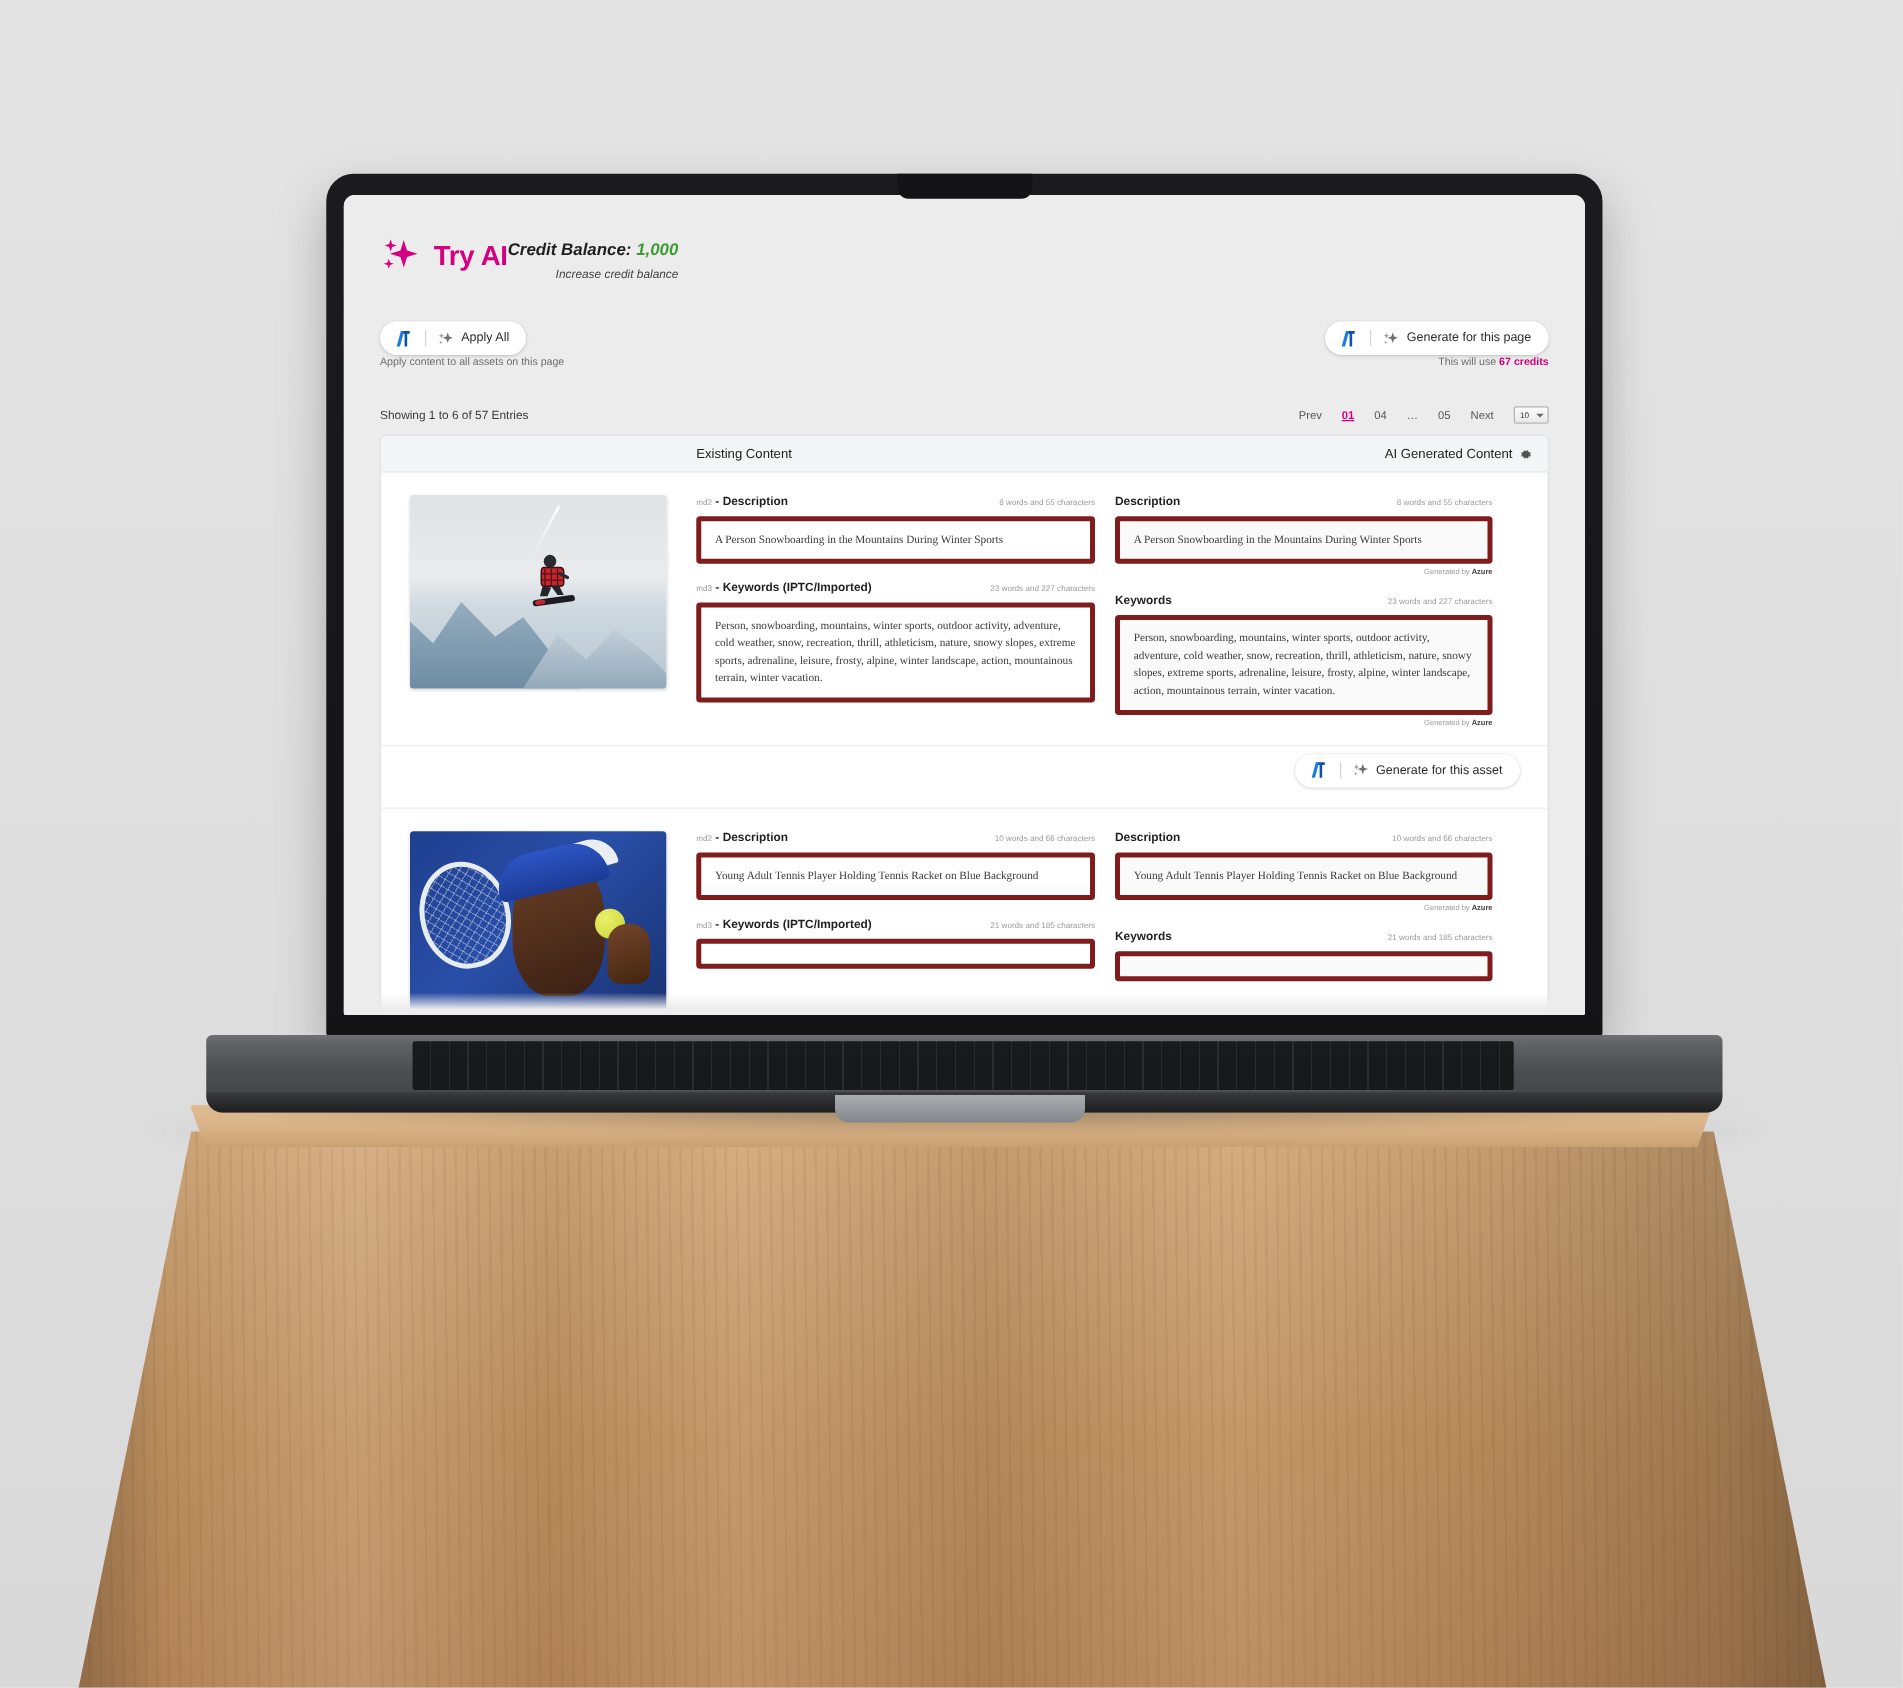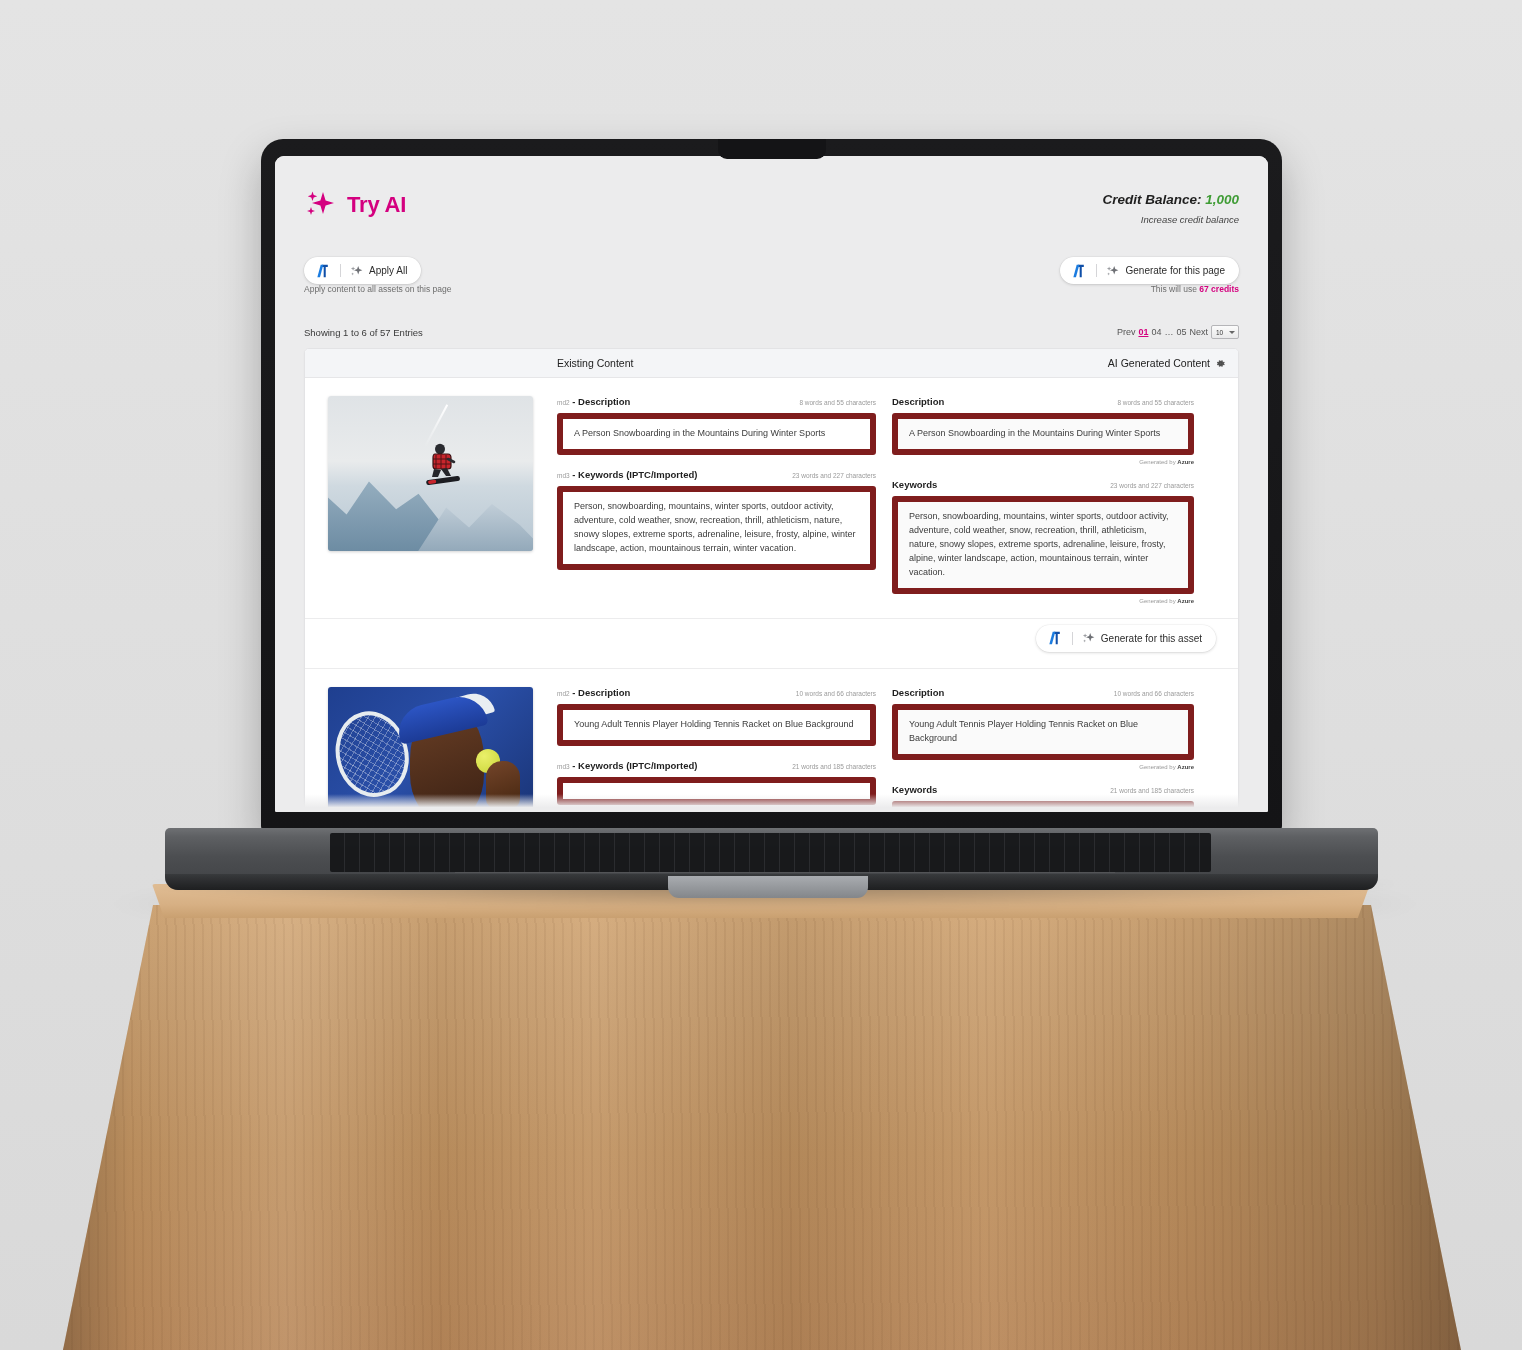--- a/index.html
+++ b/index.html
@@ -90,21 +90,21 @@
   .base-shadow {
     position: absolute; left: 150px; top: 882px; width: 1245px; height: 26px;
     background: radial-gradient(ellipse at 50% 0%, rgba(0,0,0,.35), rgba(0,0,0,0) 72%);
     filter: blur(3px);
   }
 
   
   .app { width: 993px; height: 656px; background:#ececed;
          padding: 24px 29px 0 29px; position: relative; }
 
-  .topbar { display:flex; align-items:flex-start; justify-content:space-between; }
+  .topbar { display:flex; align-items:flex-start; justify-content:flex-start; }
   .brand { display:flex; align-items:center; gap:9px; margin-top: 10px; }
   .brand-title { color:#d4007f; font-size:22px; font-weight:700; letter-spacing:-.2px; }
   .spark { width:34px; height:30px; display:block; }
 
   .credit { text-align:right; margin-top:12px;font-style:italic; }
   .credit-line { font-size:13.5px; font-weight:700; color:#1f1f1f; }
   .credit-num { color:#3f9c35; }
   .credit-link { font-size:9.5px; color:#444; margin-top:7px; display:block; cursor:pointer; }
 
   .actions { display:flex; justify-content:space-between; align-items:flex-start; margin-top:32px; }
@@ -117,21 +117,21 @@
   .pill .az { width:15px; height:14px; flex:none; }
   .pill .divider { width:1px; height:13px; background:#d5d5d8; margin:0 9px; }
   .pill .mini-spark { width:13px; height:12px; flex:none; margin-right:6px; }
   .pill .label { font-size:10px; color:#2c2c2c; }
   .hint { font-size:8.5px; color:#6d6d6d; margin-top:0; }
   .hint .credits { color:#d4007f; font-weight:700; }
   .right-col { text-align:right; }
 
   .tablebar { display:flex; justify-content:space-between; align-items:center; margin-top:31px; }
   .showing { font-size:9.5px; color:#3a3a3a; }
-  .pager { display:flex; align-items:center; gap:3px; font-size:9px; color:#555; }
+  .pager { display:flex; align-items:center; gap:16px; font-size:9px; color:#555; }
   .pager span { cursor:pointer; }
   .pager .active { color:#d4007f; font-weight:700;text-decoration:underline; }
   .perpage {
     width:28px; height:14px; border:1px solid #b5b5b8; border-radius:2px;
     background:linear-gradient(180deg,#fbfbfb,#e9e9ea); font-size:6.5px; color:#333;
     display:flex; align-items:center; padding-left:4px; position:relative; cursor:pointer;
   }
   .perpage::after{content:"";position:absolute;right:3px;top:5px;border-left:3px solid transparent;border-right:3px solid transparent;border-top:3.5px solid #666;}
 
   .card { margin-top:9px; background:#fff; border:1px solid #e3e3e5; border-radius:5px;
@@ -152,22 +152,22 @@
 
   .cell-exist { width:335px; }
   .cell-ai { width:318px; }
   .cell-pad { padding-right:16px; }
 
   .fld-head { display:flex; align-items:baseline; justify-content:space-between; }
   .fld-label { font-size:9.5px; color:#1f1f1f; font-weight:700; }
   .fld-label .ns { font-size:6.5px; color:#9a9a9a; font-weight:400; }
   .fld-count { font-size:6.5px; color:#9a9a9a; white-space:nowrap; }
   .fld-box {
-    margin-top:6px; border:6px solid #7f1d1d; border-radius:3px; background:#fff;
-    padding:8px 11px; font-size:9px; color:#3b3b3b; line-height:1.55;
+    margin-top:6px; border:4px solid #7f1d1d; border-radius:3px; background:#fff;
+    padding:8px 11px; font-size:9px; color:#3b3b3b; line-height:1.55;font-family:Liberation Serif, serif;
   }
   .fld-box.readonly { background:#fafafa; }
   .fld-note { font-size:6px; color:#9a9a9a; text-align:right; margin-top:4px; }
   .fld-note b { color:#444; }
   .fld-group { margin-bottom:14px; }
 
   .row-actions { display:flex; justify-content:flex-end; padding:6px 22px 16px 0; }
 
   
   .snow { background: linear-gradient(180deg,#dfe3e6 0%, #e9ebec 42%, #cfd9e0 58%, #b6c6d2 100%); }

